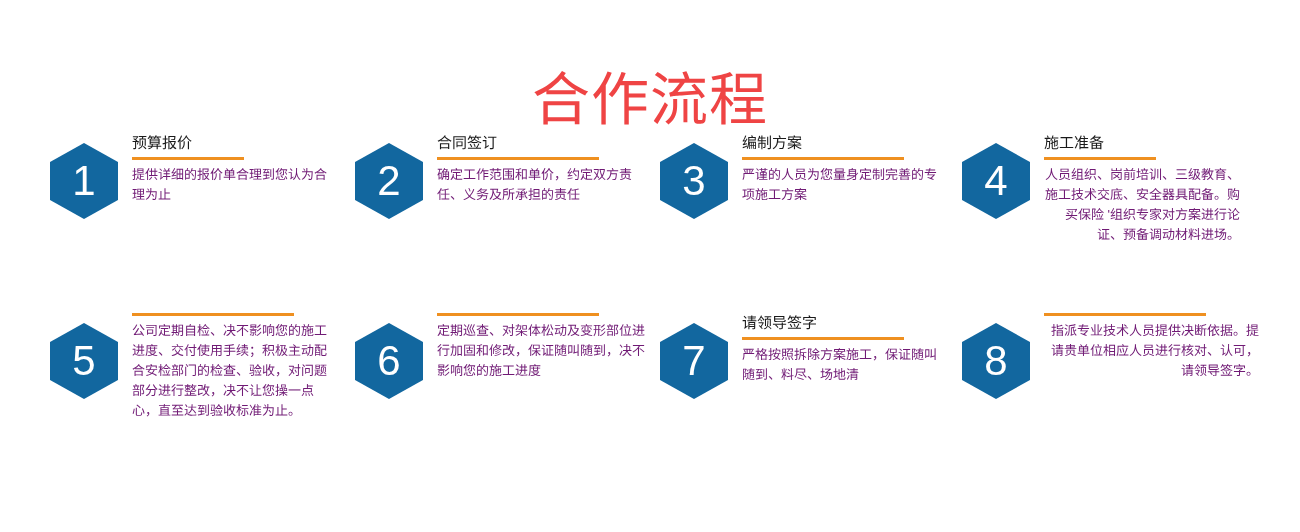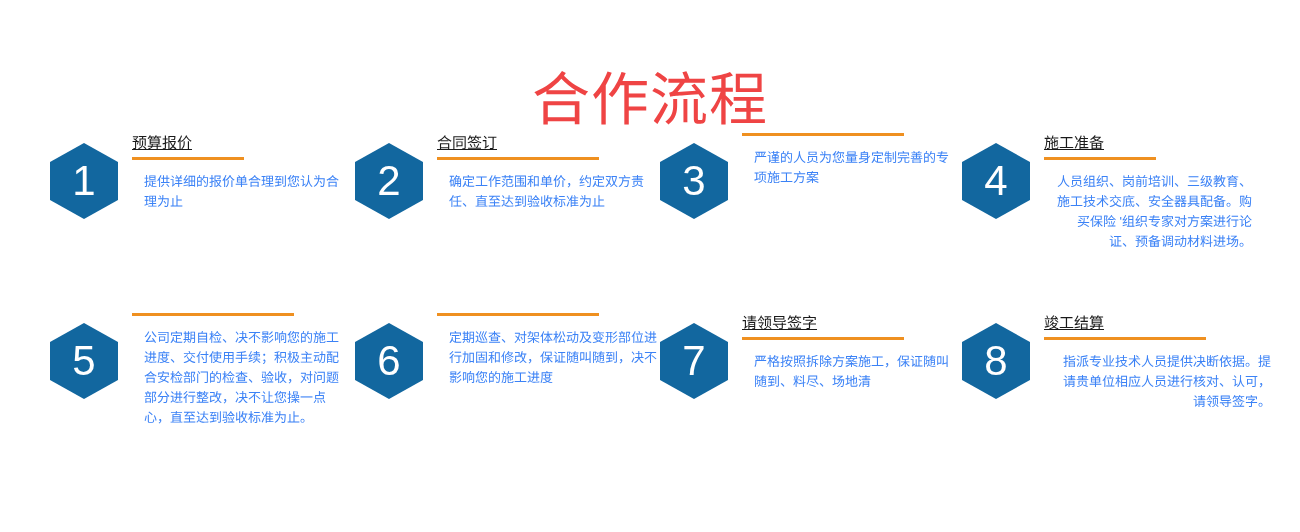--- a/index.html
+++ b/index.html
@@ -89,36 +89,35 @@
   }
 
   .step-title {
     font-size: 15px;
     font-weight: 400;
     color: #1a1a1a;
     line-height: 21px;
     padding-bottom: 3px;
     margin: 0;
     white-space: nowrap;
-    text-decoration: underline;
   }
 
   .title-rule {
     height: 3px;
     background: #ef9020;
     margin-top: 1px;
     margin-bottom: 5px;
   }
 
   .step-desc {
     font-size: 13px;
     font-weight: 400;
-    color: #3b82f6;
+    color: #701a75;
     line-height: 20px;
-    margin: 12px;
+    margin: 0;
     word-break: break-word;
   }
 
   
   .step-item.col-0 .step-desc { width: 200px; }
   .step-item.col-1 .step-desc { width: 212px; }
   .step-item.col-2 .step-desc { width: 196px; }
   .step-item.col-3 .step-desc { width: 196px; text-align: right; }
 
   .row-2 .step-item.col-0 .step-desc { width: 200px; }
@@ -154,32 +153,33 @@
     <div class="step-item col-1">
       <div class="hex-badge">
         <svg viewBox="0 0 68 76" xmlns="http://www.w3.org/2000/svg">
           <polygon points="34,0 68,19 68,57 34,76 0,57 0,19" fill="#12679f"></polygon>
         </svg>
       </div>
       <div class="hex-number">2</div>
       <div class="step-text">
         <div class="step-title">合同签订</div>
         <div class="title-rule rule-w-160"></div>
-        <div class="step-desc">确定工作范围和单价，约定双方责任、直至达到验收标准为止</div>
+        <div class="step-desc">确定工作范围和单价，约定双方责任、义务及所承担的责任</div>
       </div>
     </div>
 
     <div class="step-item col-2">
       <div class="hex-badge">
         <svg viewBox="0 0 68 76" xmlns="http://www.w3.org/2000/svg">
           <polygon points="34,0 68,19 68,57 34,76 0,57 0,19" fill="#12679f"></polygon>
         </svg>
       </div>
       <div class="hex-number">3</div>
       <div class="step-text">
+        <div class="step-title">编制方案</div>
         <div class="title-rule rule-w-160"></div>
         <div class="step-desc">严谨的人员为您量身定制完善的专项施工方案</div>
       </div>
     </div>
 
     <div class="step-item col-3">
       <div class="hex-badge">
         <svg viewBox="0 0 68 76" xmlns="http://www.w3.org/2000/svg">
           <polygon points="34,0 68,19 68,57 34,76 0,57 0,19" fill="#12679f"></polygon>
         </svg>
@@ -237,21 +237,20 @@
     </div>
 
     <div class="step-item col-3">
       <div class="hex-badge">
         <svg viewBox="0 0 68 76" xmlns="http://www.w3.org/2000/svg">
           <polygon points="34,0 68,19 68,57 34,76 0,57 0,19" fill="#12679f"></polygon>
         </svg>
       </div>
       <div class="hex-number">8</div>
       <div class="step-text">
-        <div class="step-title">竣工结算</div>
         <div class="title-rule rule-w-160"></div>
         <div class="step-desc">指派专业技术人员提供决断依据。提请贵单位相应人员进行核对、认可，请领导签字。</div>
       </div>
     </div>
 
   </div>
 
 </div>
 
 </body></html>

